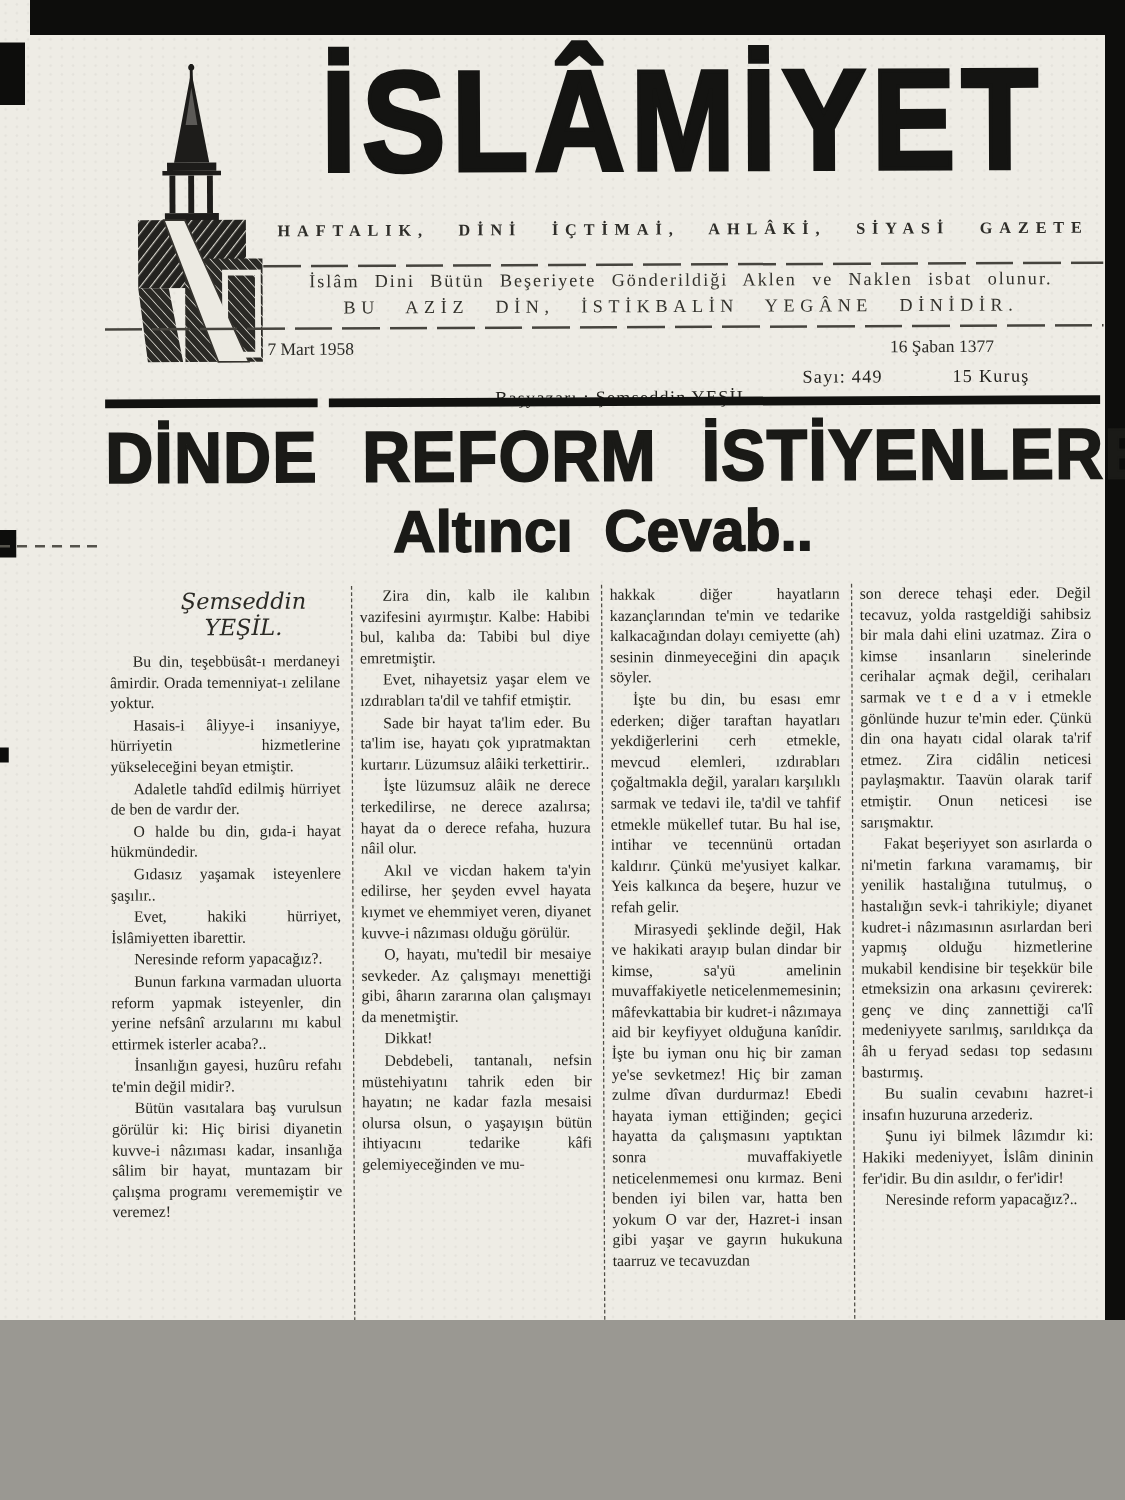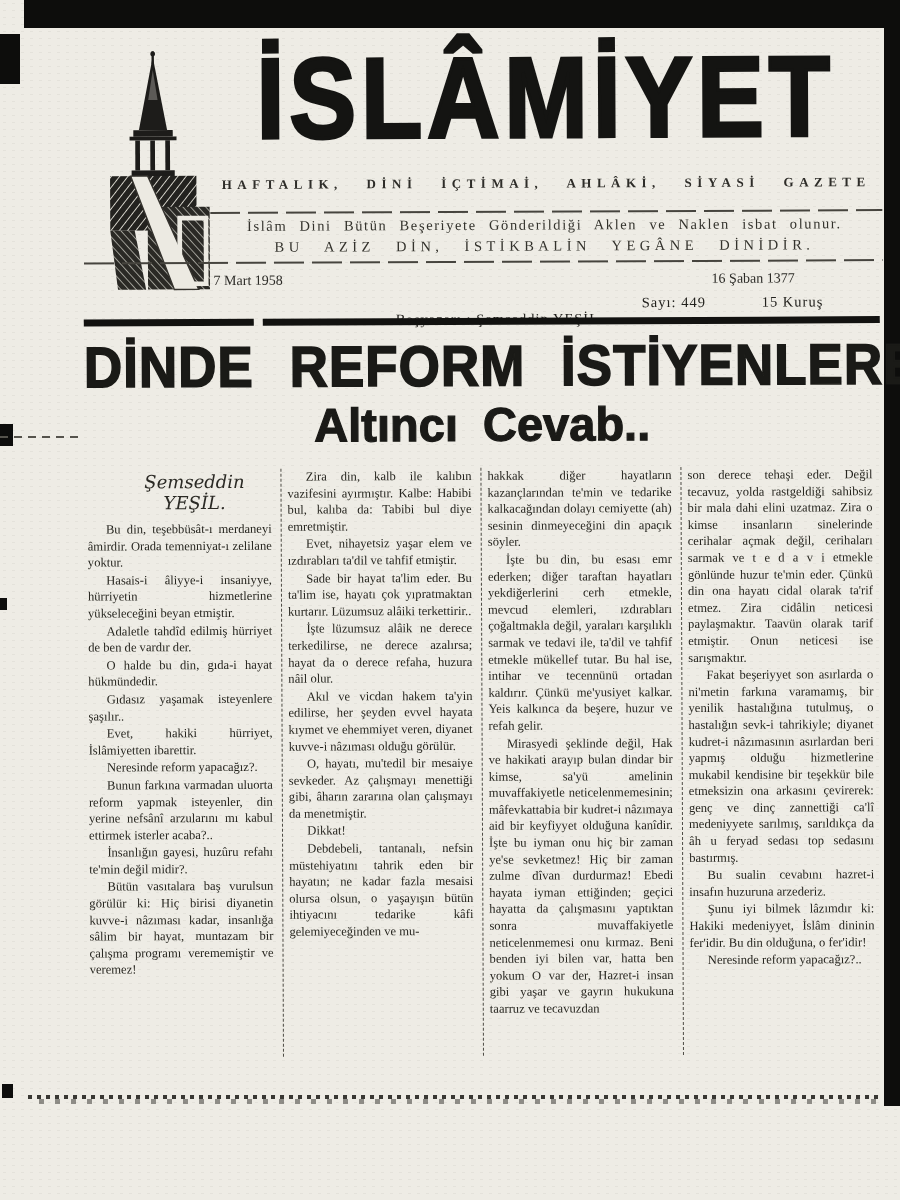--- a/index.html
+++ b/index.html
@@ -1,18 +1,18 @@
 <!DOCTYPE html>
 <html><head>
 <meta charset="utf-8">
 <style>
   html,body{margin:0;padding:0;}
   body{width:900px;height:1200px;background:#9a9892;}
   .paper{
-    position:relative;width:900px;height:1200px;overflow:hidden;
+    position:relative;width:900px;height:1056px;overflow:hidden;
     background:#eeece5;
     background-image:radial-gradient(rgba(40,38,32,0.05) 1px, transparent 1.2px);
     background-size:9px 7px;
     font-family:"Liberation Serif", serif;color:#20201d;
   }
   .tilt{position:absolute;inset:0;transform:rotate(-0.25deg);}
   
   .band-top{position:absolute;left:24px;top:0;width:876px;height:28px;background:#0d0d0c;}
   .strip-right{position:absolute;left:884px;top:0;width:16px;height:1106px;background:#0d0d0c;}
   .mark{position:absolute;background:#0d0d0c;}
@@ -171,18 +171,18 @@
         </div>
       <div class="col sep">
           <p class="cont">hakkak diğer hayatların kazançlarından te'min ve tedarike kalkacağından dolayı cemiyette (ah) sesinin dinmeyeceğini din apaçık söyler.</p>
           <p>İşte bu din, bu esası emr ederken; diğer taraftan hayatları yekdiğerlerini cerh etmekle, mevcud elemleri, ızdırabları çoğaltmakla değil, yaraları karşılıklı sarmak ve tedavi ile, ta'dil ve tahfif etmekle mükellef tutar. Bu hal ise, intihar ve tecennünü ortadan kaldırır. Çünkü me'yusiyet kalkar. Yeis kalkınca da beşere, huzur ve refah gelir.</p>
           <p>Mirasyedi şeklinde değil, Hak ve hakikati arayıp bulan dindar bir kimse, sa'yü amelinin muvaffakiyetle neticelenmemesinin; mâfevkattabia bir kudret-i nâzımaya aid bir keyfiyyet olduğuna kanîdir. İşte bu iyman onu hiç bir zaman ye'se sevketmez! Hiç bir zaman zulme dîvan durdurmaz! Ebedi hayata iyman ettiğinden; geçici hayatta da çalışmasını yaptıktan sonra muvaffakiyetle neticelenmemesi onu kırmaz. Beni benden iyi bilen var, hatta ben yokum O var der, Hazret-i insan gibi yaşar ve gayrın hukukuna taarruz ve tecavuzdan</p>
         </div>
       <div class="col">
           <p class="cont">son derece tehaşi eder. Değil tecavuz, yolda rastgeldiği sahibsiz bir mala dahi elini uzatmaz. Zira o kimse insanların sinelerinde cerihalar açmak değil, cerihaları sarmak ve t e d a v i etmekle gönlünde huzur te'min eder. Çünkü din ona hayatı cidal olarak ta'rif etmez. Zira cidâlin neticesi paylaşmaktır. Taavün olarak tarif etmiştir. Onun neticesi ise sarışmaktır.</p>
           <p>Fakat beşeriyyet son asırlarda o ni'metin farkına varamamış, bir yenilik hastalığına tutulmuş, o hastalığın sevk-i tahrikiyle; diyanet kudret-i nâzımasının asırlardan beri yapmış olduğu hizmetlerine mukabil kendisine bir teşekkür bile etmeksizin ona arkasını çevirerek: genç ve dinç zannettiği ca'lî medeniyyete sarılmış, sarıldıkça da âh u feryad sedası top sedasını bastırmış.</p>
           <p>Bu sualin cevabını hazret-i insafın huzuruna arzederiz.</p>
-          <p>Şunu iyi bilmek lâzımdır ki: Hakiki medeniyyet, İslâm dininin fer'idir. Bu din olduğuna, o fer'idir!</p>
+          <p>Şunu iyi bilmek lâzımdır ki: Hakiki medeniyyet, İslâm dininin fer'idir. Bu din asıldır, o fer'idir!</p>
           <p>Neresinde reform yapacağız?..</p>
         </div>
     </div>
   </div>
 </div>
 
 </body></html>

